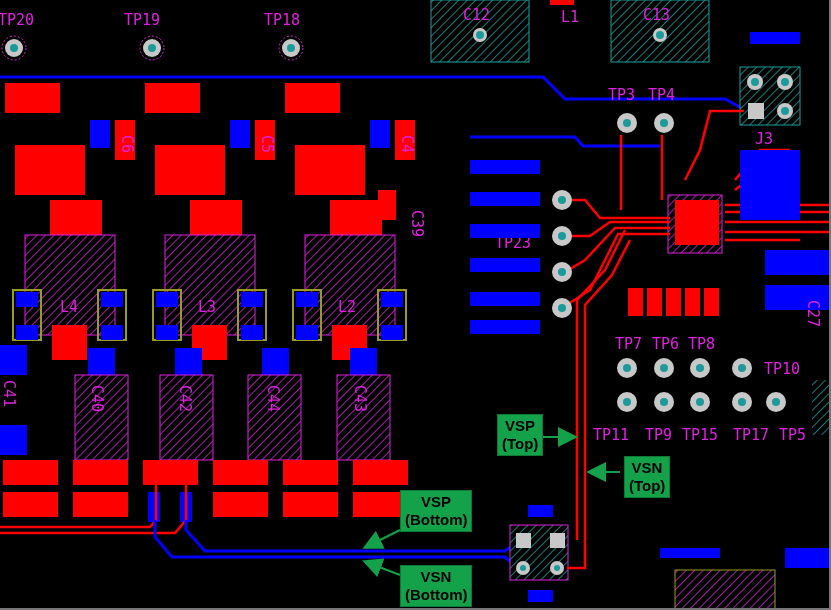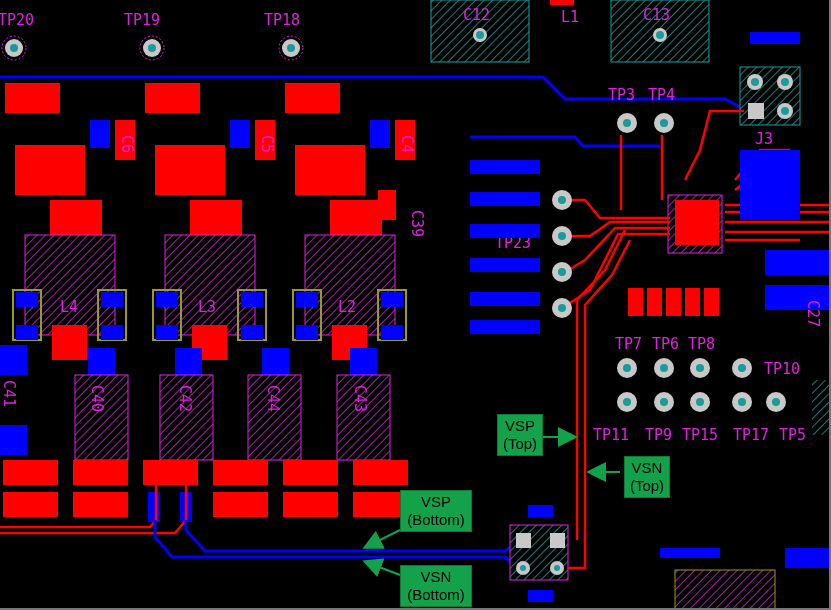--- a/index.html
+++ b/index.html
@@ -1,20 +1,20 @@
 <!DOCTYPE html>
 <html><head>
 <meta charset="utf-8">
 <style>
   html,body{margin:0;padding:0;background:#000;}
   #board{position:relative;width:831px;height:610px;background:#000;overflow:hidden;font-family:"DejaVu Sans Mono","Liberation Mono",monospace;}
   svg{position:absolute;left:0;top:0;}
   .silk{fill:#e020e0;font-family:"DejaVu Sans Mono","Liberation Mono",monospace;font-size:15px;}
   .callout{position:absolute;background:#13a24a;color:#000;font-family:"Liberation Sans",sans-serif;font-size:15px;line-height:18px;text-align:center;padding:2px 4px;border:1px solid #0c7a35;}
-  .callout span{display:block;}
+  .callout span{display:block;font-weight:bold;}
   .border-r{position:absolute;right:0;top:0;width:2px;height:610px;background:#777;}
   .border-b{position:absolute;left:0;bottom:0;width:831px;height:2px;background:#777;}
 </style>
 </head>
 <body>
 
 <div id="board">
 <svg width="831" height="610" viewBox="0 0 831 610">
   <defs>
     <pattern id="hatch" width="6" height="6" patternUnits="userSpaceOnUse" patternTransform="rotate(45)">

